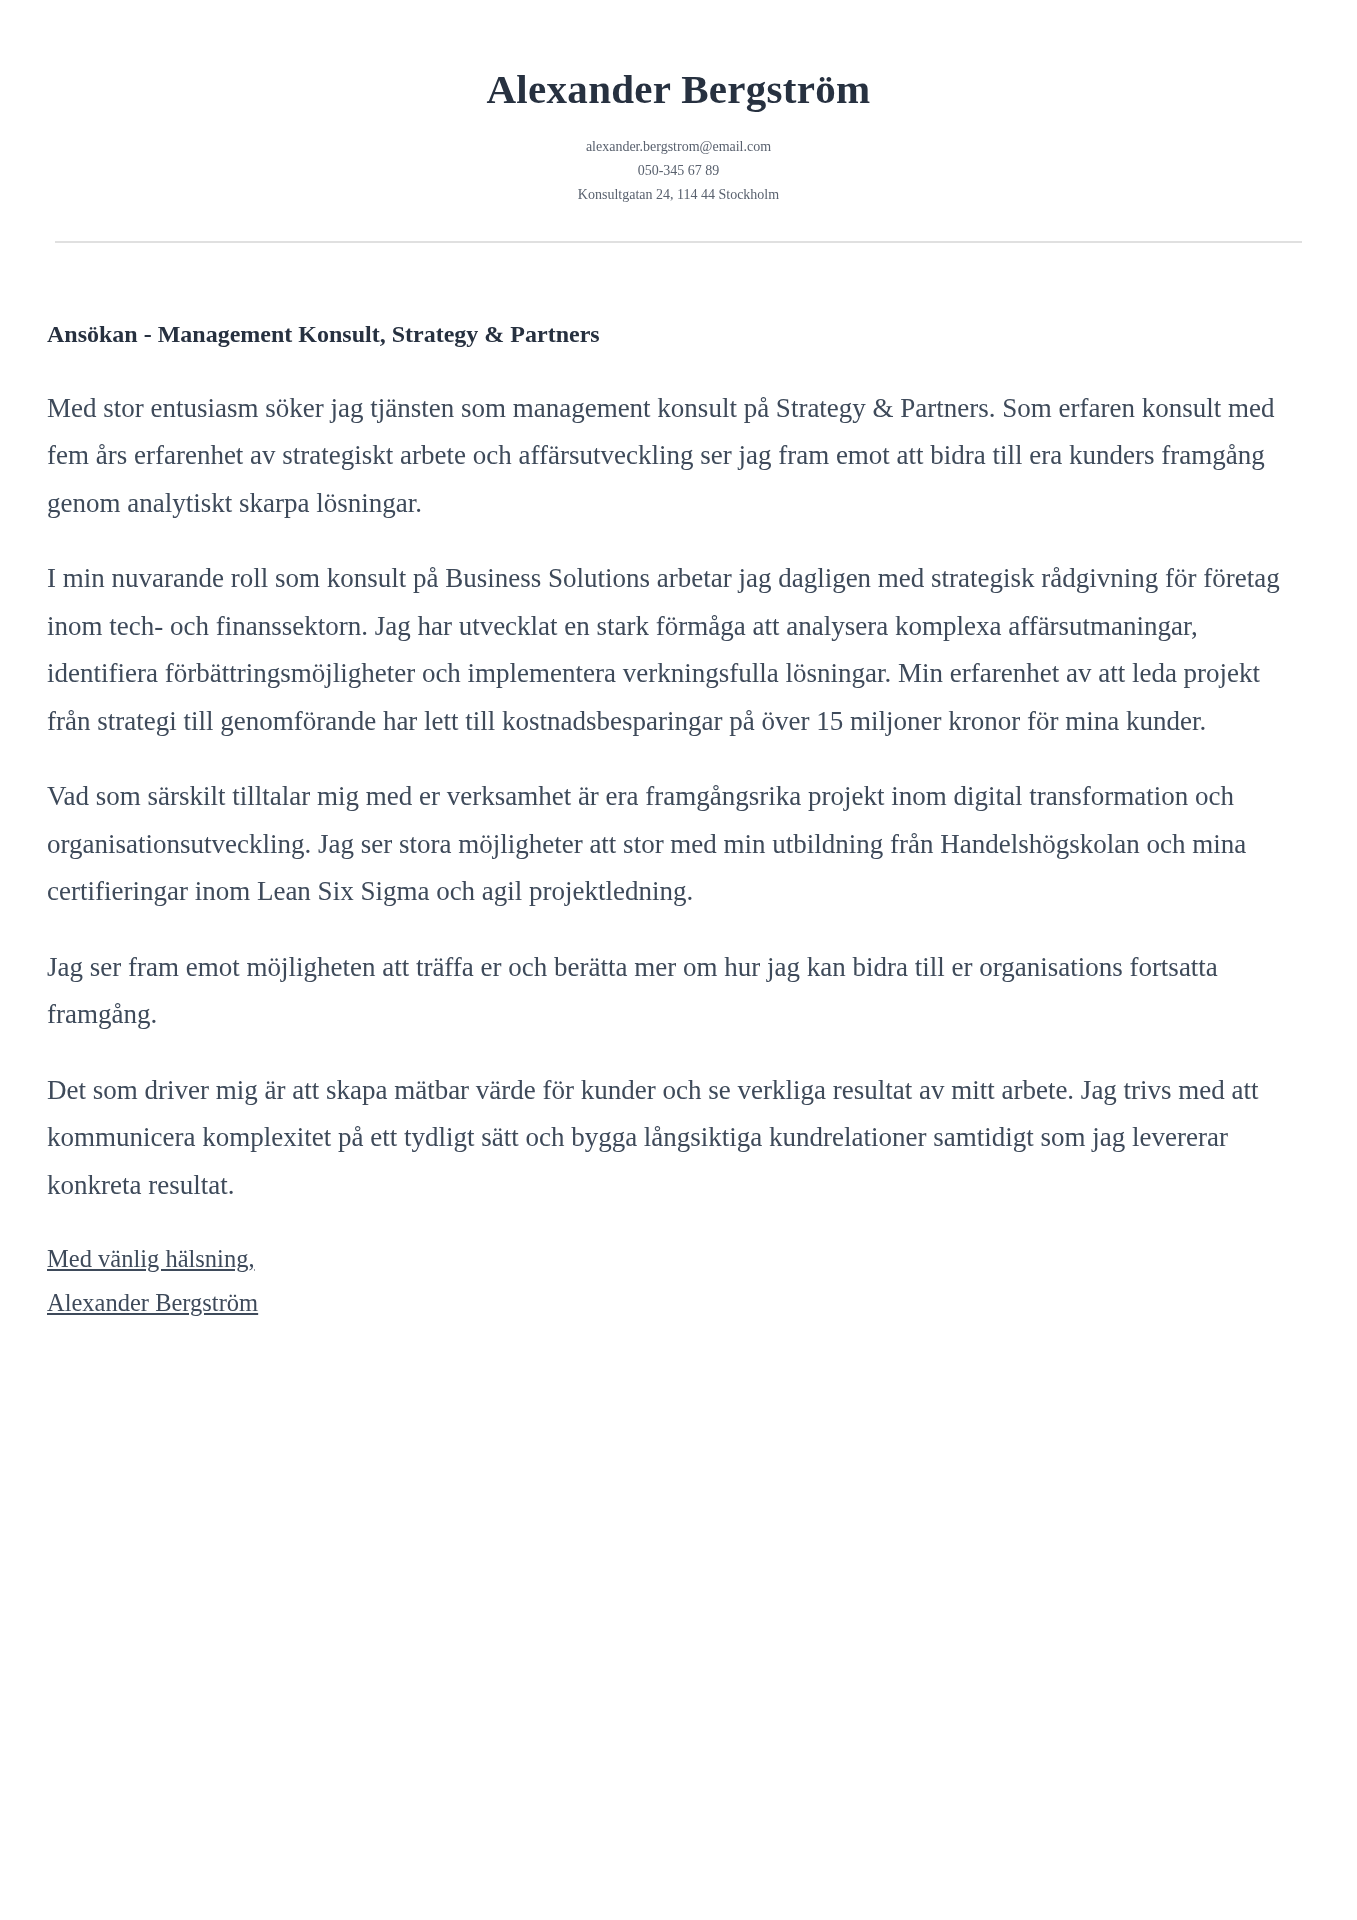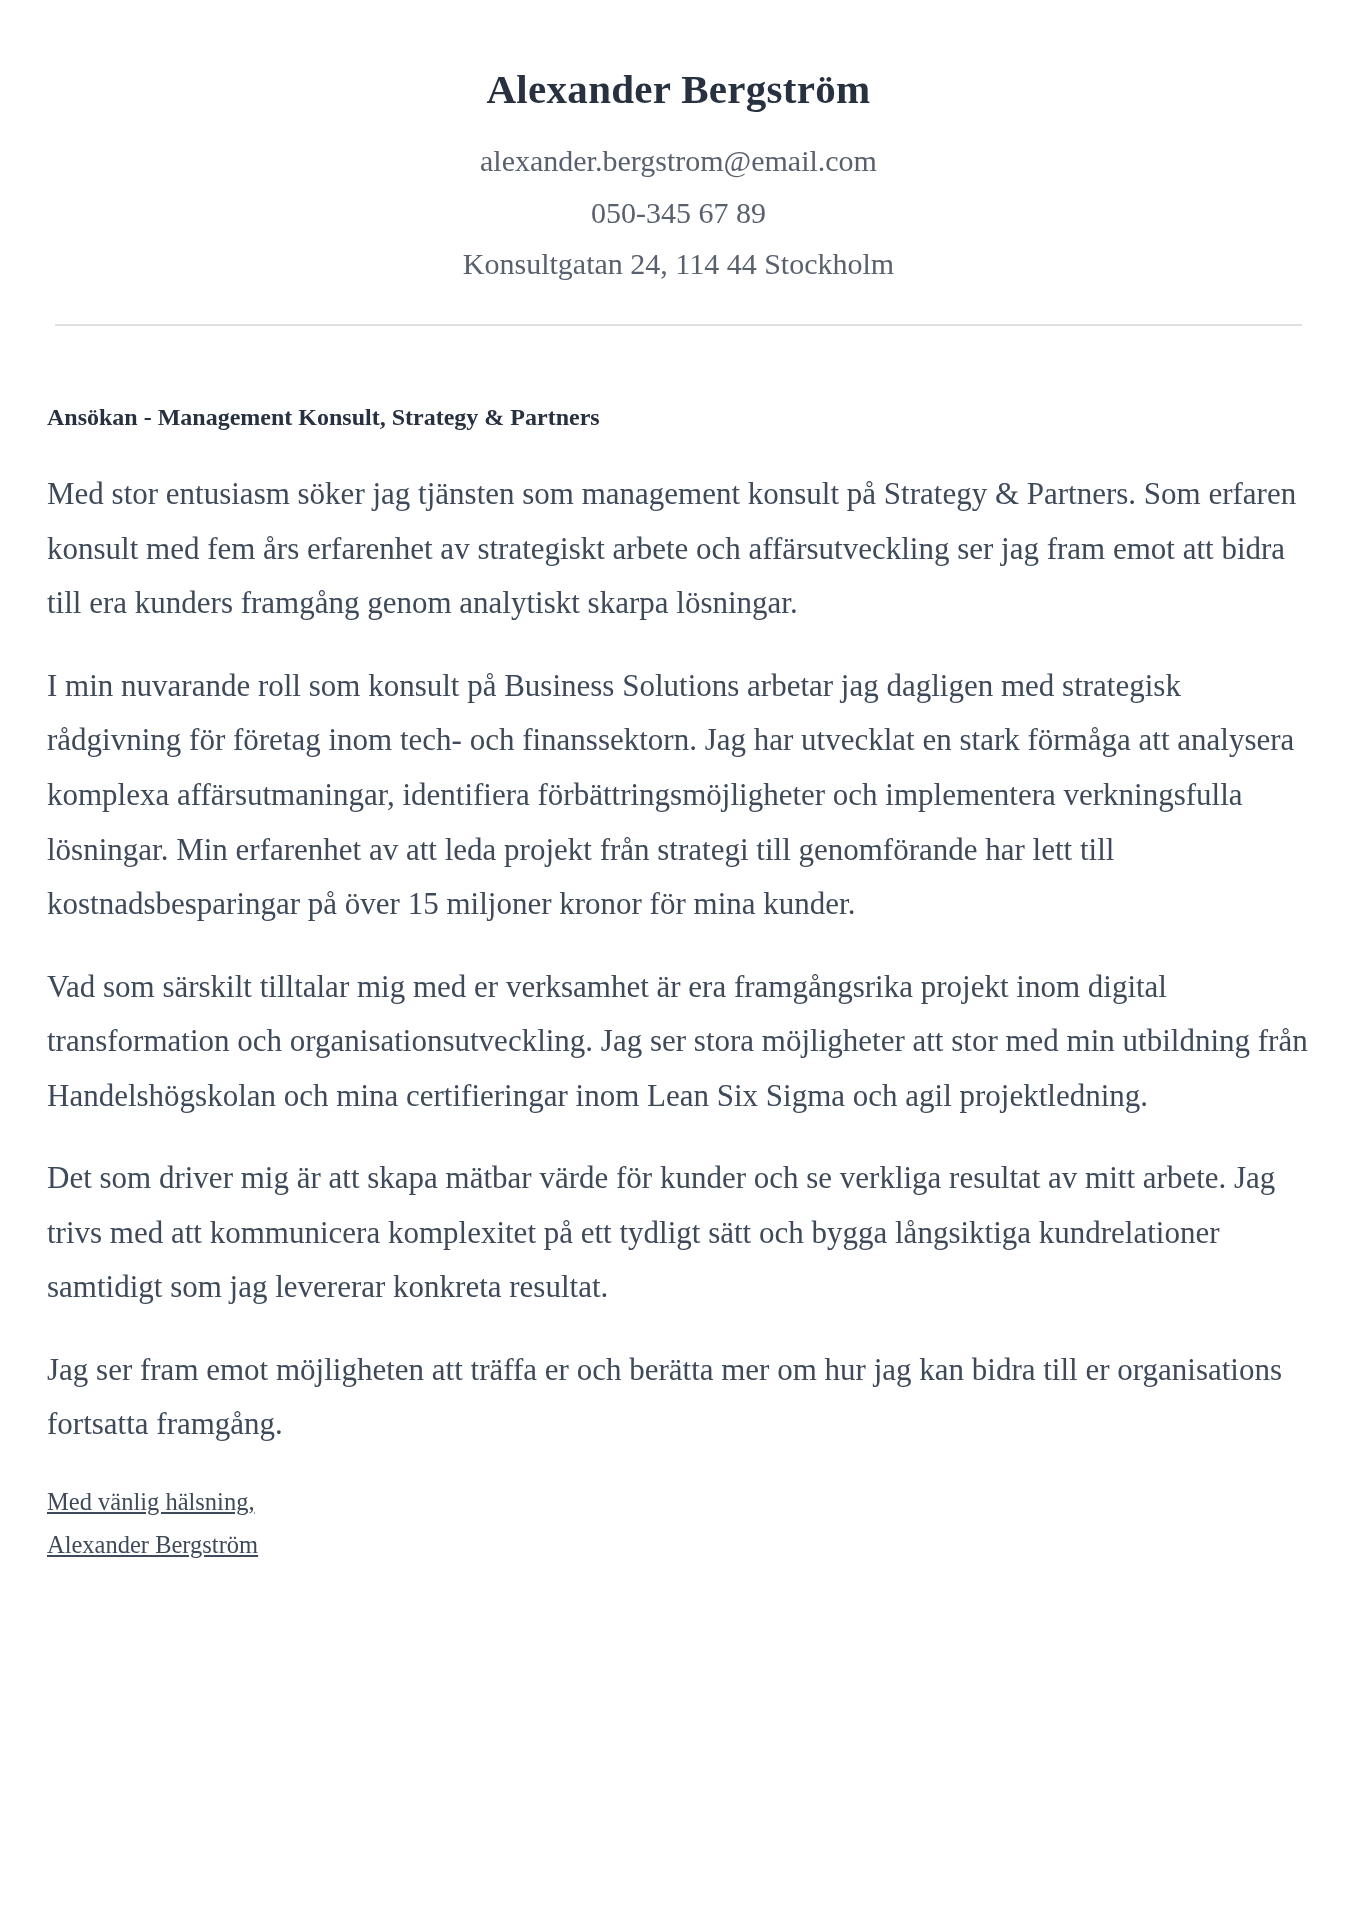--- a/index.html
+++ b/index.html
@@ -27,39 +27,39 @@
   .name {
     font-size: 41px;
     font-weight: 700;
     color: var(--heading);
     margin: 16px 0 20px 0;
     line-height: 1.25;
     letter-spacing: 0.3px;
   }
   .contact { margin: 0; }
   .contact-line {
-    font-size: 30px;
+    font-size: 14px;
     line-height: 1.72;
     color: var(--muted);
   }
   .divider {
     border: none;
     border-top: 2px solid var(--divider);
     margin: 34px 8px 0 8px;
   }
   .letter-body { color: var(--body-text); }
   .subject {
     font-size: 24px;
     font-weight: 700;
     color: var(--heading);
     margin: 76px 0 34px 0;
     line-height: 1.3;
   }
   .letter-body p {
-    font-size: 31px;
+    font-size: 27px;
     line-height: 1.76;
     margin: 0 0 28px 0;
     color: var(--body-text);
   }
   .signature {
     font-size: 24.5px;
     line-height: 1.76;
     color: var(--body-text);
     margin-top: 28px;
     text-decoration: underline;
@@ -83,23 +83,23 @@
 
   <main class="letter-body">
     <h2 class="subject">Ansökan - Management Konsult, Strategy &amp; Partners</h2>
 
     <p>Med stor entusiasm söker jag tjänsten som management konsult på Strategy &amp; Partners. Som erfaren konsult med fem års erfarenhet av strategiskt arbete och affärsutveckling ser jag fram emot att bidra till era kunders framgång genom analytiskt skarpa lösningar.</p>
 
     <p>I min nuvarande roll som konsult på Business Solutions arbetar jag dagligen med strategisk rådgivning för företag inom tech- och finanssektorn. Jag har utvecklat en stark förmåga att analysera komplexa affärsutmaningar, identifiera förbättringsmöjligheter och implementera verkningsfulla lösningar. Min erfarenhet av att leda projekt från strategi till genomförande har lett till kostnadsbesparingar på över 15 miljoner kronor för mina kunder.</p>
 
     <p>Vad som särskilt tilltalar mig med er verksamhet är era framgångsrika projekt inom digital transformation och organisationsutveckling. Jag ser stora möjligheter att stor med min utbildning från Handelshögskolan och mina certifieringar inom Lean Six Sigma och agil projektledning.</p>
 
+    <p>Jag ser fram emot möjligheten att träffa er och berätta mer om hur jag kan bidra till er organisations fortsatta framgång.</p>
+
     <p>Det som driver mig är att skapa mätbar värde för kunder och se verkliga resultat av mitt arbete. Jag trivs med att kommunicera komplexitet på ett tydligt sätt och bygga långsiktiga kundrelationer samtidigt som jag levererar konkreta resultat.</p>
-
-    <p>Jag ser fram emot möjligheten att träffa er och berätta mer om hur jag kan bidra till er organisations fortsatta framgång.</p>
 
     <div class="signature">
       <div>Med vänlig hälsning,</div>
       <div>Alexander Bergström</div>
     </div>
   </main>
 
 </div>
 
 </body></html>

